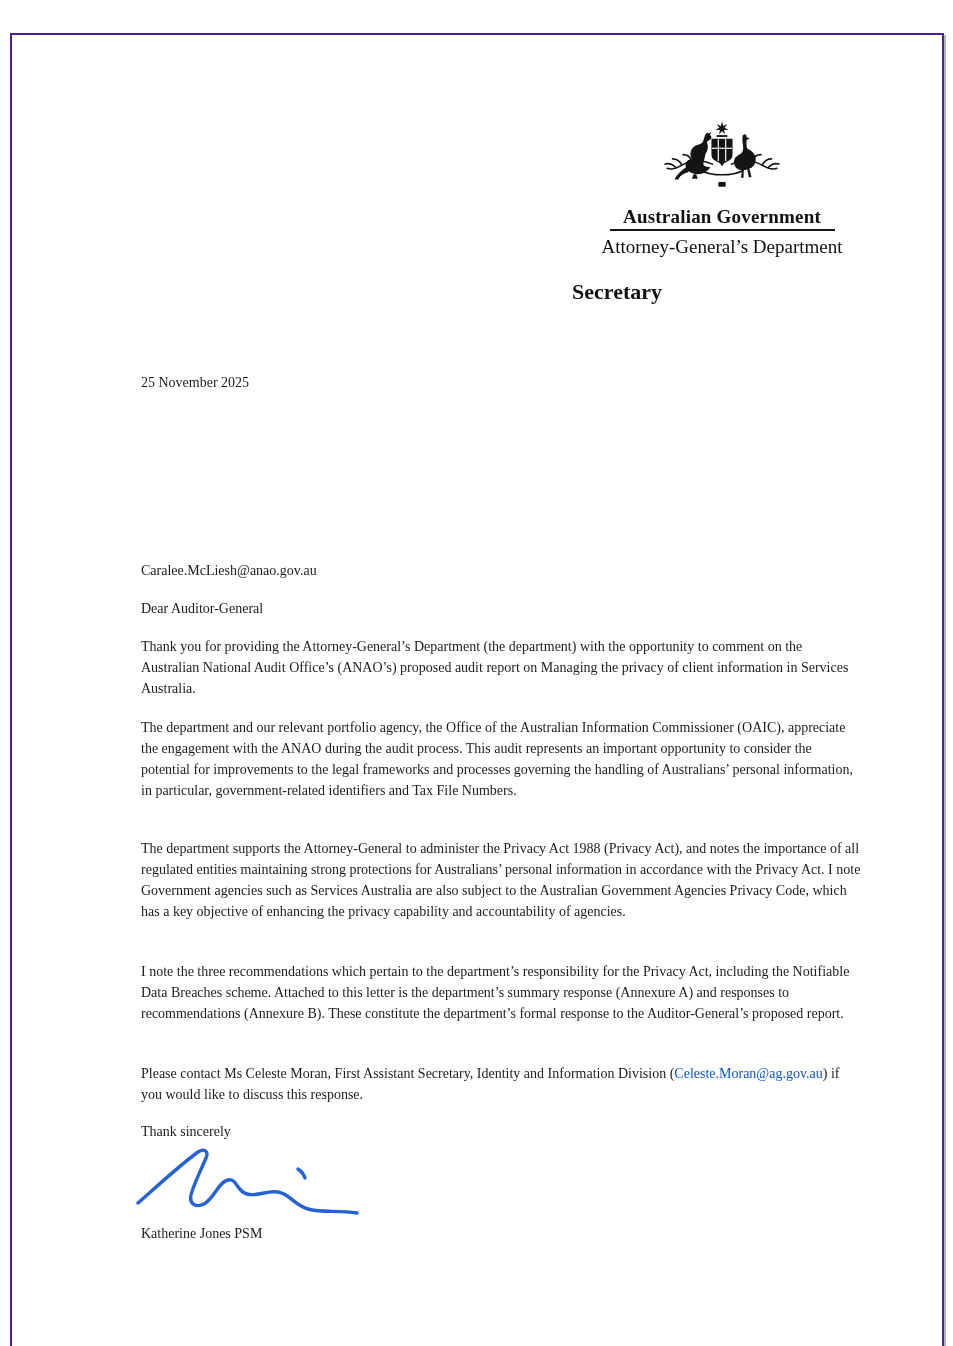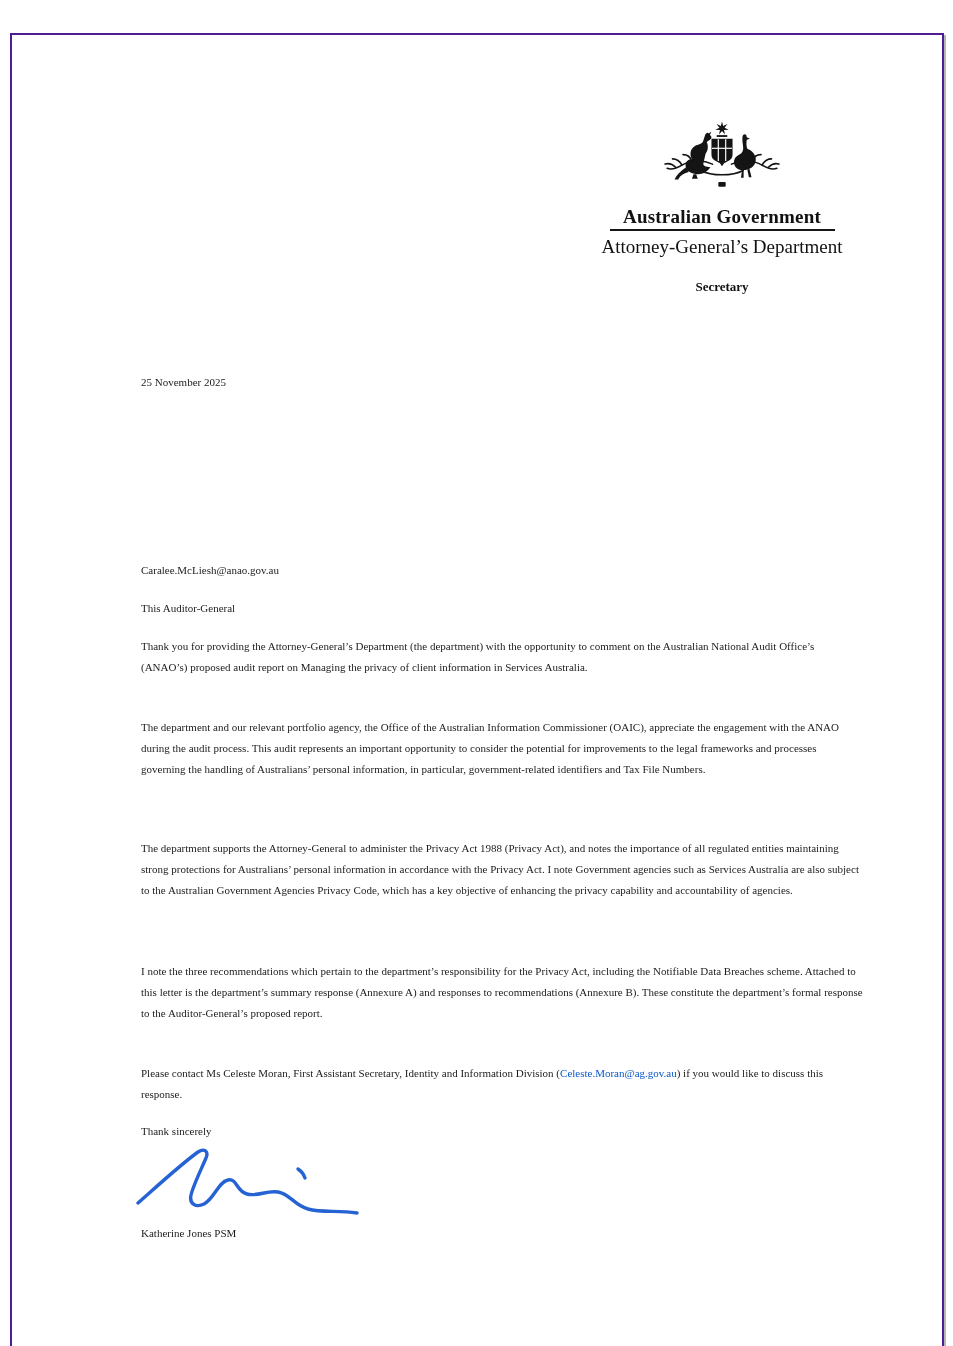--- a/index.html
+++ b/index.html
@@ -19,25 +19,25 @@
   .gov-title{
     position:absolute;left:560px;top:171px;width:300px;text-align:center;
     font-size:19px;font-weight:bold;letter-spacing:.2px;color:#111;
   }
   .lh-rule{position:absolute;left:598px;top:194px;width:225px;height:2px;background:#161616;}
   .dept-title{
     position:absolute;left:545px;top:201px;width:330px;text-align:center;
     font-size:19px;font-weight:normal;color:#111;
   }
   .office-title{
-    position:absolute;left:560px;top:244px;width:300px;text-align:center;
-    font-size:13px;font-weight:bold;color:#111;
+    position:absolute;left:560px;top:244px;width:300px;
+    font-size:22px;font-weight:bold;color:#111;
   }
   
-  .txt{font-size:11px;line-height:21px;}
+  .txt{font-size:14px;line-height:21px;}
   .date-line{position:absolute;left:129px;top:337px;}
   .recipient{position:absolute;left:129px;top:399px;}
   .recipient-email{position:absolute;left:129px;top:525px;text-align:center;}
   .salutation{position:absolute;left:129px;top:563px;}
   .para{position:absolute;left:129px;width:722px;margin:0;}
   .p1{top:601px;} .p2{top:682px;} .p3{top:803px;} .p4{top:926px;} .p5{top:1028px;}
   .closing{position:absolute;left:129px;top:1086px;}
   .sig{position:absolute;left:118px;top:1104px;width:245px;height:88px;}
   .signatory{position:absolute;left:129px;top:1188px;}
   .em{}
@@ -98,21 +98,21 @@
   <div class="gov-title">Australian Government</div>
   <div class="lh-rule"></div>
   <div class="dept-title">Attorney-General’s Department</div>
   <div class="office-title">Secretary</div>
 
   <div class="date-line txt">25 November 2025</div>
 
 
   <div class="recipient-email txt">Caralee.McLiesh@anao.gov.au</div>
 
-  <div class="salutation txt">This Auditor-General</div>
+  <div class="salutation txt">Dear Auditor-General</div>
 
   <p class="para txt p1"><span>Thank you for providing the Attorney-General’s Department (the department) with the opportunity to comment on the Australian National Audit Office’s (ANAO’s) proposed audit report on Managing the privacy of client information in Services Australia.</span></p>
 
   <p class="para txt p2"><span>The department and our relevant portfolio agency, the Office of the Australian Information Commissioner (OAIC), appreciate the engagement with the ANAO during the audit process. This audit represents an important opportunity to consider the potential for improvements to the legal frameworks and processes governing the handling of Australians’ personal information, in particular, government-related identifiers and Tax File Numbers.</span></p>
 
   <p class="para txt p3"><span>The department supports the Attorney-General to administer the </span><span class="em">Privacy Act 1988</span><span> (Privacy Act), and notes the importance of all regulated entities maintaining strong protections for Australians’ personal information in accordance with the Privacy Act. I note Government agencies such as Services Australia are also subject to the Australian Government Agencies Privacy Code, which has a key objective of enhancing the privacy capability and accountability of agencies.</span></p>
 
   <p class="para txt p4"><span>I note the three recommendations which pertain to the department’s responsibility for the Privacy Act, including the Notifiable Data Breaches scheme. Attached to this letter is the department’s summary response (Annexure A) and responses to recommendations (Annexure B). These constitute the department’s formal response to the Auditor-General’s proposed report.</span></p>
 
   <p class="para txt p5"><span>Please contact Ms Celeste Moran, First Assistant Secretary, Identity and Information Division (</span><a class="mail-link">Celeste.Moran@ag.gov.au</a><span>) if you would like to discuss this response.</span></p>

